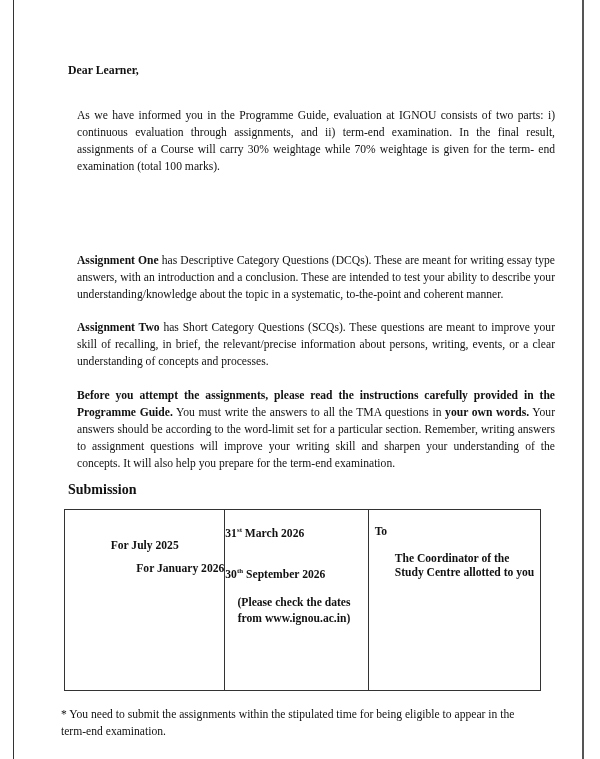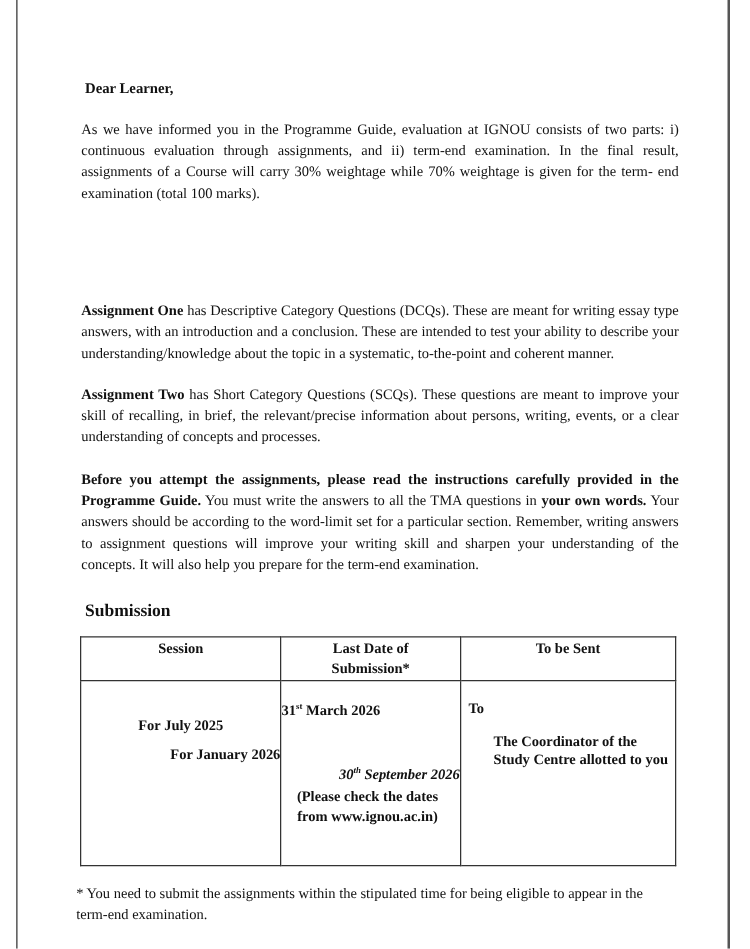--- a/index.html
+++ b/index.html
@@ -2,21 +2,21 @@
 <html><head>
 <meta charset="utf-8">
 <style>
   html, body { margin: 0; padding: 0; background: #ffffff; }
   body { width: 600px; height: 759px; position: relative; overflow: hidden;
          font-family: "Liberation Serif", "DejaVu Serif", serif; color: #111; }
   .page { position: absolute; left: 13px; top: 0; width: 568px; height: 759px;
           border-left: 1.5px solid #333; border-right: 2px solid #555; background: #fff; }
   .abs { position: absolute; }
   .p { position: absolute; left: 61px; width: 478px; font-size: 11.6px; line-height: 17px;
-       text-align: justify; margin: 4px; }
+       text-align: justify; margin: 16px; }
   .greeting { left: 68px; top: 63px; font-weight: bold; font-size: 11.8px; }
   b { font-weight: bold; }
   .sub-title { left: 68px; top: 482px; font-weight: bold; font-size: 14px; }
   table.sub { position: absolute; left: 64px; top: 509px; width: 477px; height: 182px;
               border-collapse: collapse; font-size: 11.6px; font-weight: bold; }
   table.sub td, table.sub th { border: 1.5px solid #333; vertical-align: top; padding: 0; }
   table.sub th { height: 33px; text-align: center; font-weight: bold; line-height: 16px; padding-top: 1px; }
   .c1 { width: 160px; } .c2 { width: 143px; } .c3 { width: 172px; }
   .cell { position: relative; height: 147px; }
   .footnote { position: absolute; left: 61px; top: 706px; width: 480px; font-size: 11.6px; line-height: 17px; }
@@ -34,36 +34,31 @@
 <p class="p" style="top:236px;"><b>Assignment One</b><span> has Descriptive Category Questions (DCQs). These are meant for writing essay type answers, with an introduction and a conclusion. These are intended to test your ability to describe your understanding/knowledge about the topic in a systematic, to-the-point and coherent manner.</span></p>
 
 <p class="p" style="top:303px;"><b>Assignment Two</b><span> has Short Category Questions (SCQs). These questions are meant to improve your skill of recalling, in brief, the relevant/precise information about persons, writing, events, or a clear understanding of concepts and processes.</span></p>
 
 <p class="p" style="top:371px;"><b>Before you attempt the assignments, please read the instructions carefully provided in the Programme Guide.</b><span> You must write the answers to all the TMA questions in </span><b>your own words.</b><span> Your answers should be according to the word-limit set for a particular section. Remember, writing answers to assignment questions will improve your writing skill and sharpen your understanding of the concepts. It will also help you prepare for the term-end examination.</span></p>
 
 <div class="abs sub-title">Submission</div>
 
 <table class="sub">
   <tbody>
-      <tr>
-    <th class="c1">Session</th>
-    <th class="c2"><span>Last Date of</span><br><span>Submission*</span></th>
-    <th class="c3">To be Sent</th>
-  </tr>
   <tr>
     <td class="c1">
       <div class="cell">
         <div class="abs" style="left:0;right:0;top:29px;text-align:center;">For July 2025</div>
         <div class="abs" style="left:0;right:0;top:52px;text-align:right;">For January 2026</div>
       </div>
     </td>
     <td class="c2">
       <div class="cell">
         <div class="abs" style="left:0;right:0;top:17px;text-align:left;"><span>31</span><sup>st</sup><span> March 2026</span></div>
-        <div class="abs" style="left:0;right:0;top:68px;text-align:right;font-style:italic;"><span>30</span><sup>th</sup><span> September 2026</span></div>
+        <div class="abs" style="left:0;right:0;top:58px;text-align:left;"><span>30</span><sup>th</sup><span> September 2026</span></div>
         <div class="abs" style="left:12px;right:17px;top:85px;text-align:center;line-height:16px;">(Please check the dates from www.ignou.ac.in)</div>
       </div>
     </td>
     <td class="c3">
       <div class="cell">
         <div class="abs" style="left:6px;top:15px;">To</div>
         <div class="abs" style="left:6px;right:4px;top:42px;line-height:14px;margin-left:20px;">The Coordinator of the Study Centre allotted to you</div>
       </div>
     </td>
   </tr>

